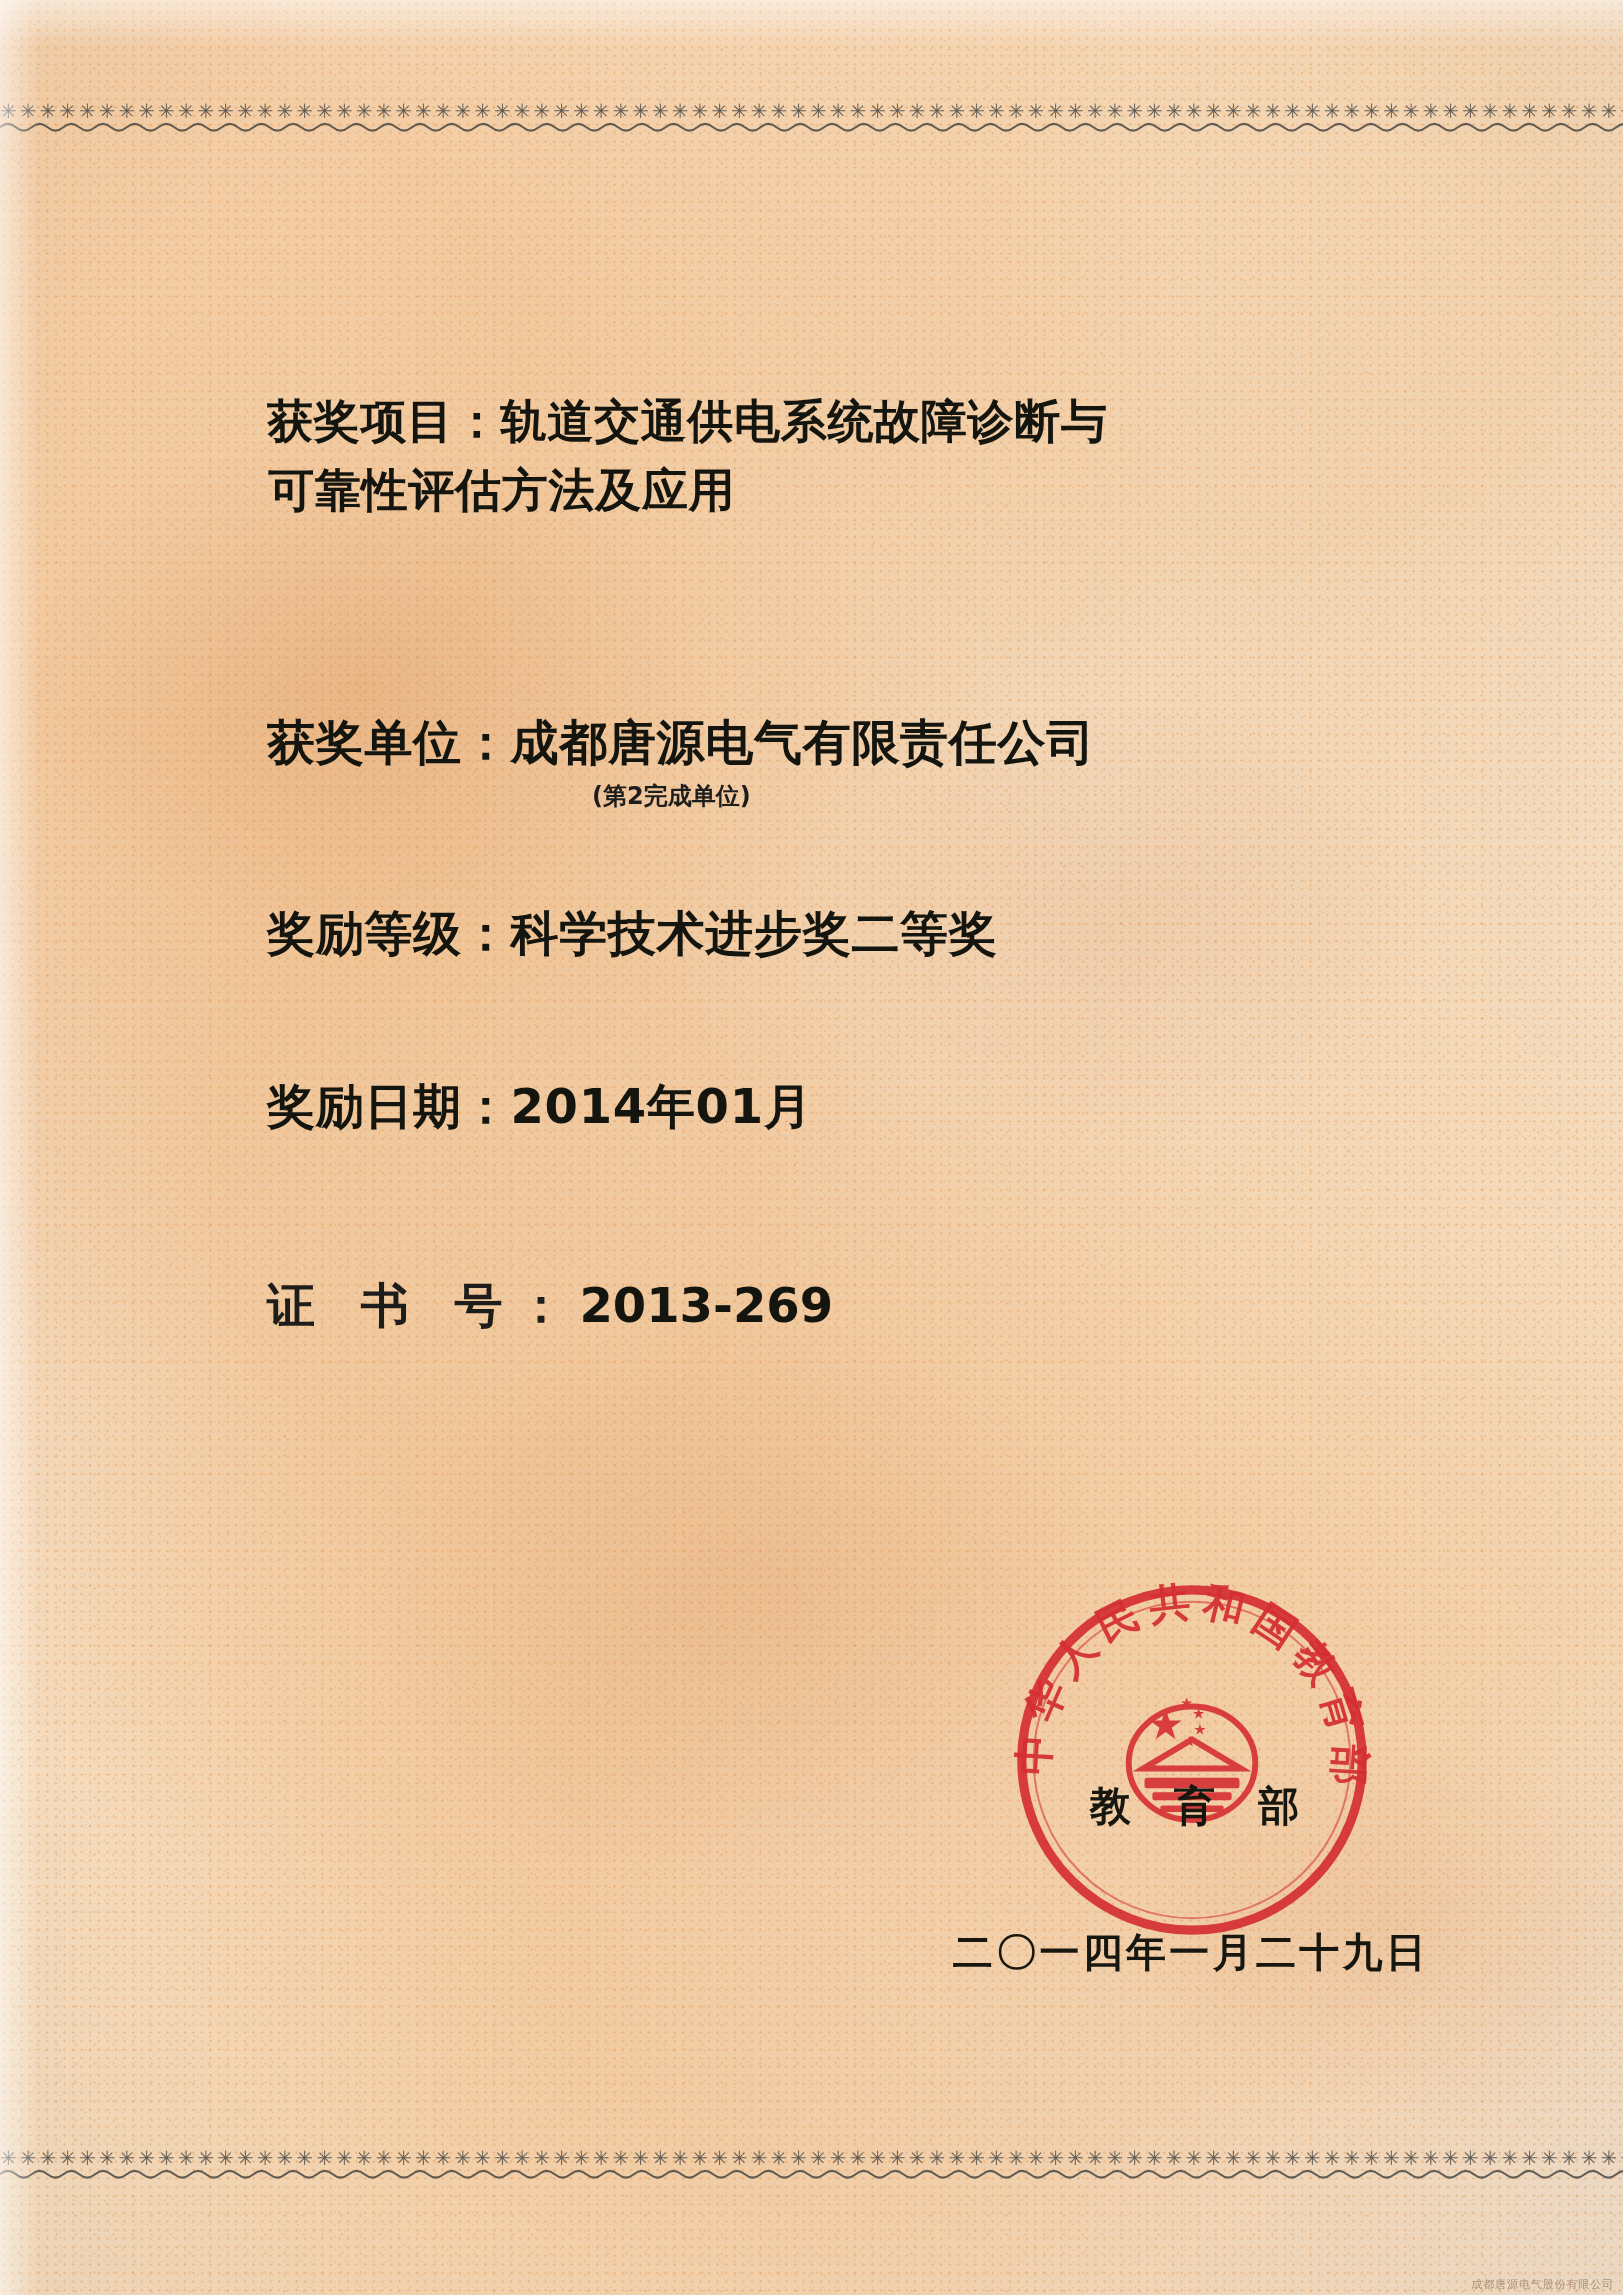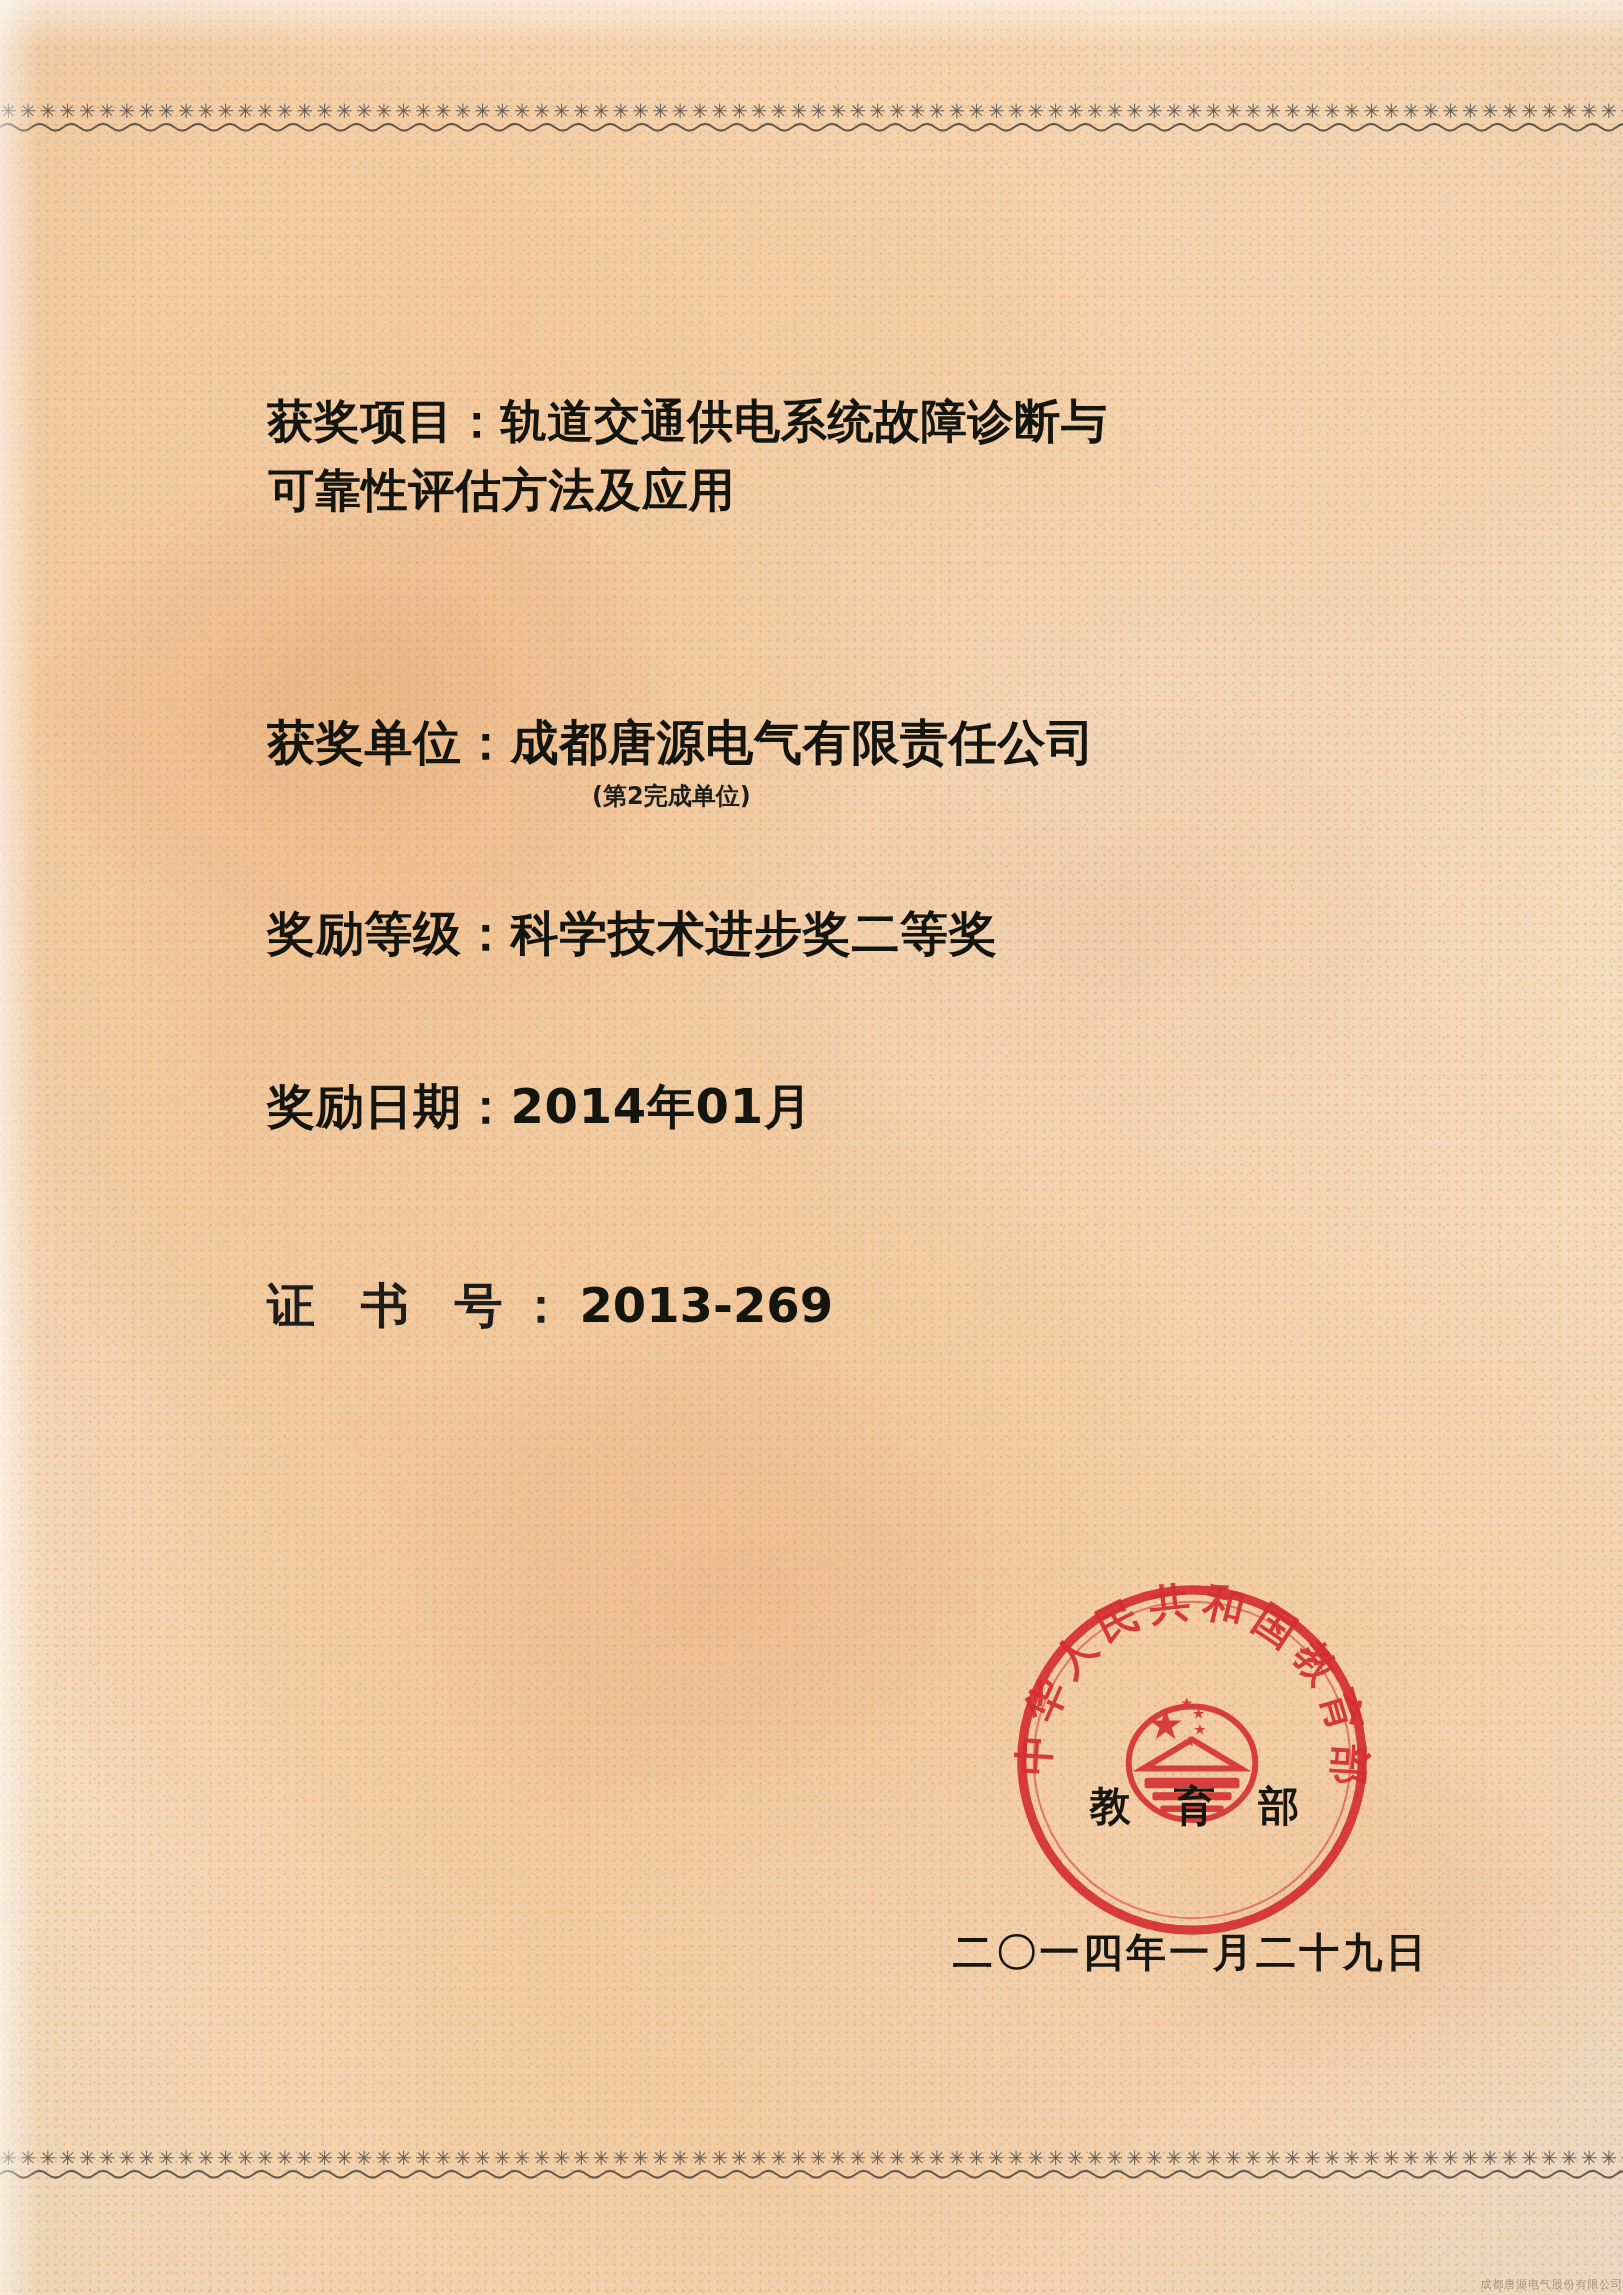--- a/index.html
+++ b/index.html
@@ -227,21 +227,21 @@
     font-size: 40px;
     line-height: 48px;
     font-weight: 700;
     color: #17170f;
     letter-spacing: 3.3px;
   }
 
   
   .watermark {
     position: absolute;
-    right: 0;
+    right: 9px;
     bottom: 2.6px;
     font-size: 11.2px;
     color: rgba(150,120,96,0.75);
     letter-spacing: 0.7px;
     font-family: "DejaVu Sans", sans-serif;
   }
 
   
   .vignette {
     position: absolute;

